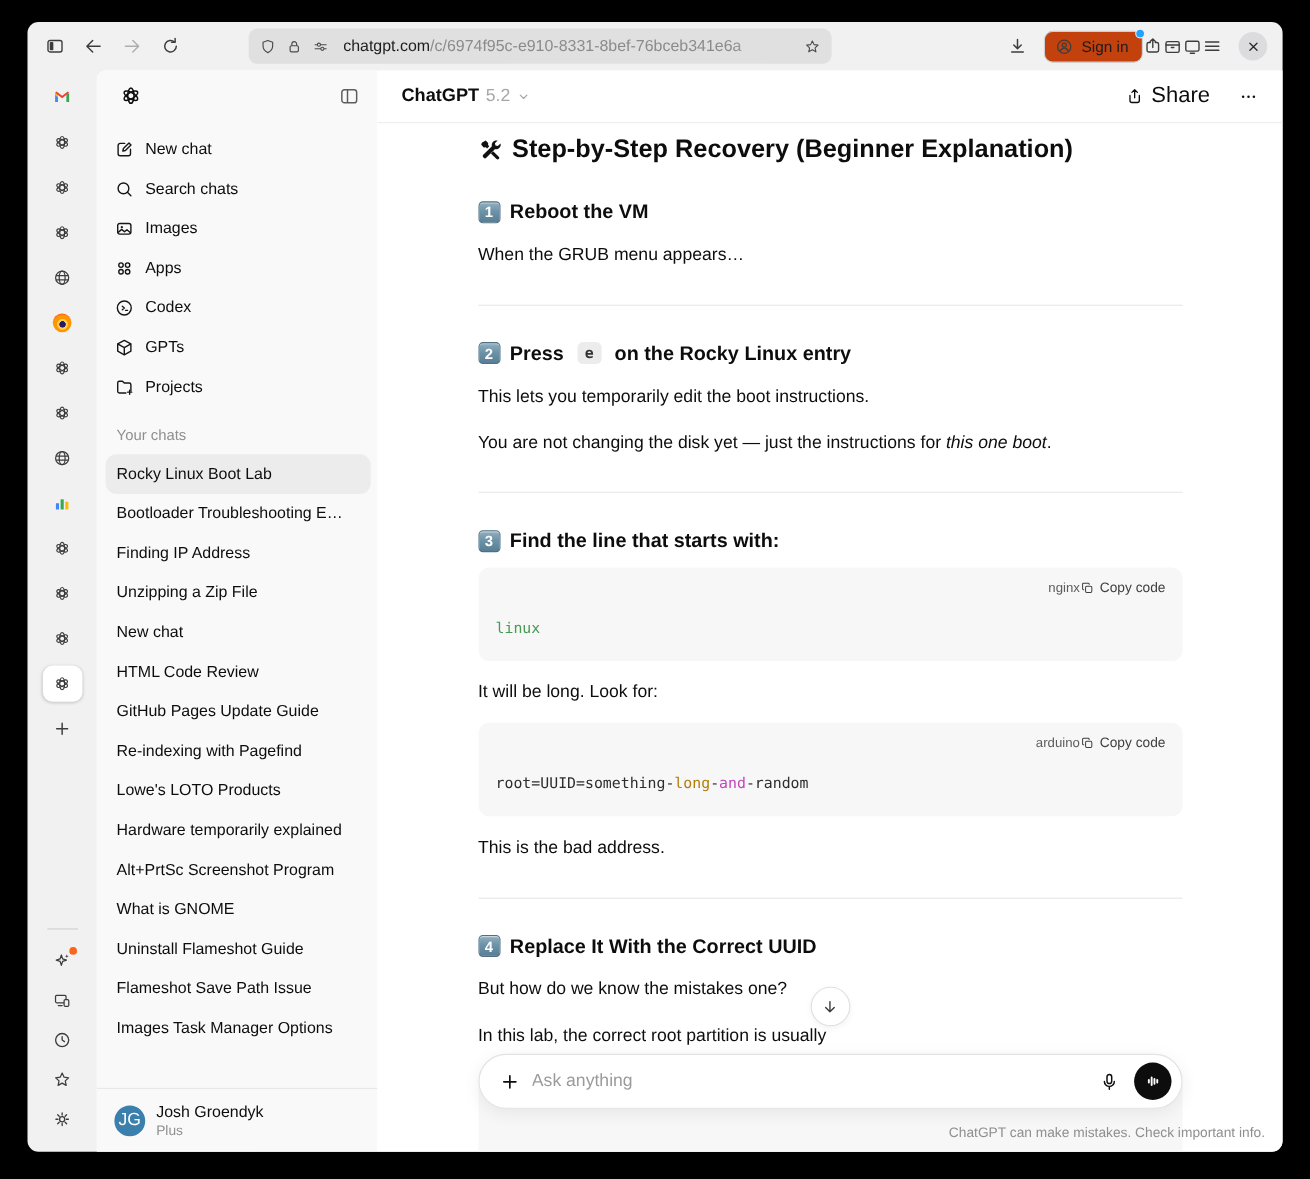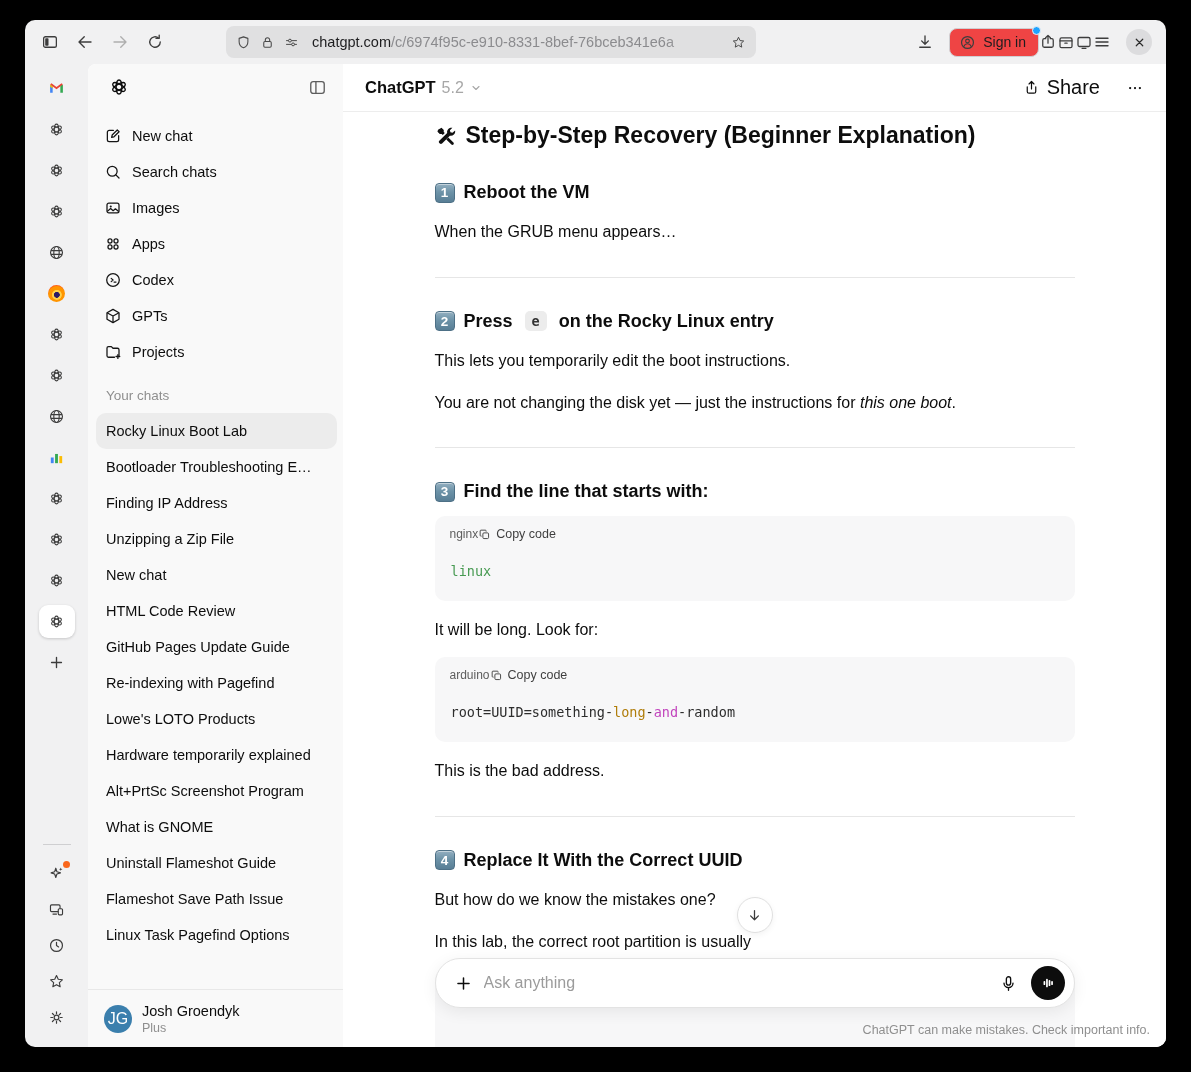--- a/index.html
+++ b/index.html
@@ -18,21 +18,21 @@
   .urlbar .u-ic { width:15px; height:15px; color:#4a4a4a; flex:none; margin-right:9px; }
   .url-text { font-size:14.5px; color:#1d1d1f; white-space:nowrap; overflow:hidden; flex:1; margin-left:4px; position:relative; }
   .url-host { color:#1d1d1f; }
   .url-path { color:#8b8b8e; }
   .url-fade { position:absolute; right:0; top:0; bottom:0; width:60px;
     background:linear-gradient(90deg, rgba(224,224,225,0), #e0e0e1 85%); pointer-events:none; }
   .urlbar .star { margin:0 0 0 6px; color:#4a4a4a; }
   .tb-right { margin-left:auto; display:flex; align-items:center; }
   .tb-right .tb-ic { margin-left:0; }
   .tb-right > * + * { margin-left:15px; }
-  .signin-pill { position:relative; display:flex; align-items:center; gap:7px; background:#ef4444;
+  .signin-pill { position:relative; display:flex; align-items:center; gap:7px; background:#c2410c;
     border:1px solid #cfcfd2; border-radius:8px; padding:5px 12px 5px 9px; cursor:pointer; }
   .signin-pill .tb-ic { width:17px; height:17px; }
   .signin-label { font-size:14px; color:#1d1d1f; }
   .signin-dot { position:absolute; top:-3px; right:-3px; width:9px; height:9px; border-radius:50%;
     background:#1fa3ff; border:1.5px solid #f1f1f2; }
   .close-btn { width:26px; height:26px; border-radius:50%; background:#dcdcde; display:flex;
     align-items:center; justify-content:center; cursor:pointer; }
   .close-btn .tb-ic { width:13px; height:13px; color:#2a2a2a; }
 
   
@@ -95,21 +95,21 @@
     background:linear-gradient(180deg,#93afc0 0%,#6d93a8 45%,#587e95 100%);
     border:1px solid #4d7086; box-shadow:inset 0 1px 0 rgba(255,255,255,.45);
     color:#fff; font-size:13.5px; font-weight:700; display:flex; align-items:center; justify-content:center; }
   .doc p { font-size:16px; line-height:1.55; margin-top:17px; color:#0d0d0d; }
   .doc hr { border:none; border-top:1px solid #e6e6e6; margin-top:32px; }
   .inline-code { font-family:"DejaVu Sans Mono","Liberation Mono",monospace; font-size:13.5px; background:#ececec;
     border-radius:5px; padding:2px 7px; margin:0 3px; color:#333; }
   .em { font-style:italic; }
 
   .codeblock { background:#f7f7f8; border-radius:10px; margin-top:14px; overflow:hidden; }
-  .code-head { display:flex; align-items:center; justify-content:flex-start; padding:11px 15px 0; }
+  .code-head { display:flex; align-items:center; justify-content:flex-end; padding:11px 15px 0; }
   .code-lang { font-size:12px; color:#5d5d5d; }
   .copy-btn { display:flex; align-items:center; gap:5px; font-size:12.5px; color:#3f3f3f; cursor:pointer; }
   .copy-btn svg { width:13px; height:13px; color:#3f3f3f; }
   .code-body { font-family:"DejaVu Sans Mono","Liberation Mono",monospace; font-size:13.5px; padding:22px 16px 22px;
     white-space:pre; color:#2d2d2d; }
   .tok-green { color:#479a52; }
   .tok-orange { color:#b07d0a; }
   .tok-magenta { color:#c245bd; }
 
   .scroll-down { position:absolute; left:50%; transform:translateX(-50%); bottom:114px; width:36px; height:36px;
@@ -536,21 +536,21 @@
           <div class="chat-item">New chat</div>
           <div class="chat-item">HTML Code Review</div>
           <div class="chat-item">GitHub Pages Update Guide</div>
           <div class="chat-item">Re-indexing with Pagefind</div>
           <div class="chat-item">Lowe's LOTO Products</div>
           <div class="chat-item">Hardware temporarily explained</div>
           <div class="chat-item">Alt+PrtSc Screenshot Program</div>
           <div class="chat-item">What is GNOME</div>
           <div class="chat-item">Uninstall Flameshot Guide</div>
           <div class="chat-item">Flameshot Save Path Issue</div>
-          <div class="chat-item">Linux Task Pagefind Options</div>
+          <div class="chat-item">Images Task Manager Options</div>
         </div>
         <div class="sb-profile">
           <div class="avatar">JG</div>
           <div>
             <div class="profile-name">Josh Groendyk</div>
             <div class="profile-plan">Plus</div>
           </div>
         </div>
       </div>
 

